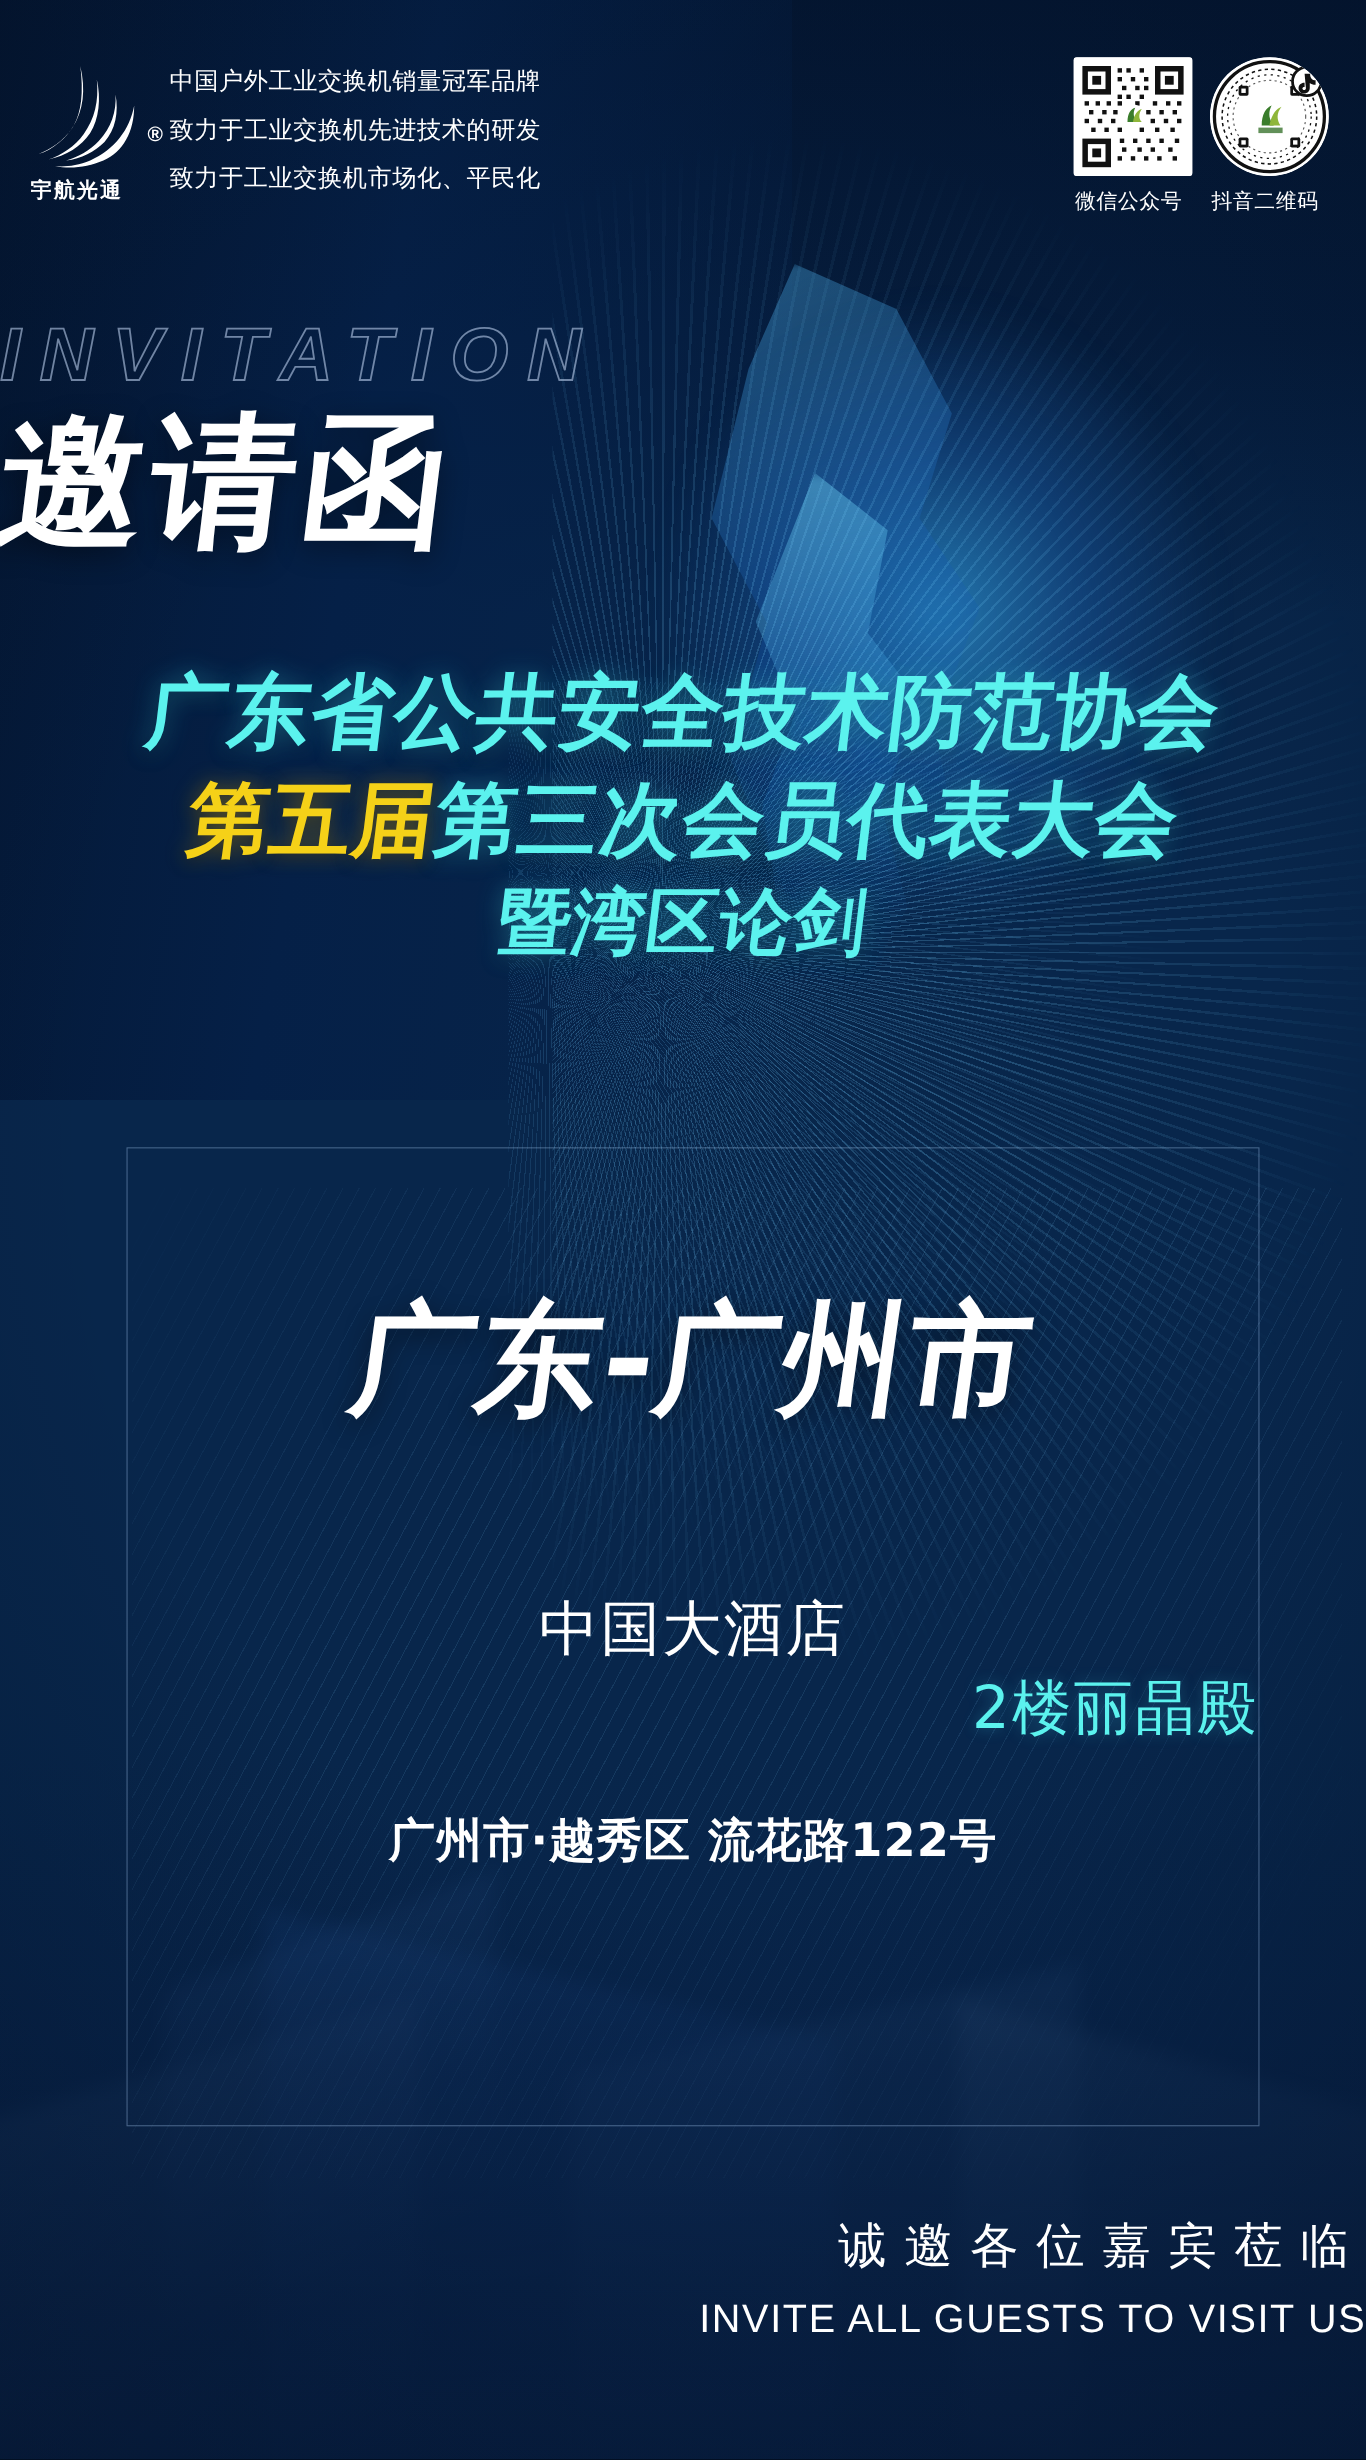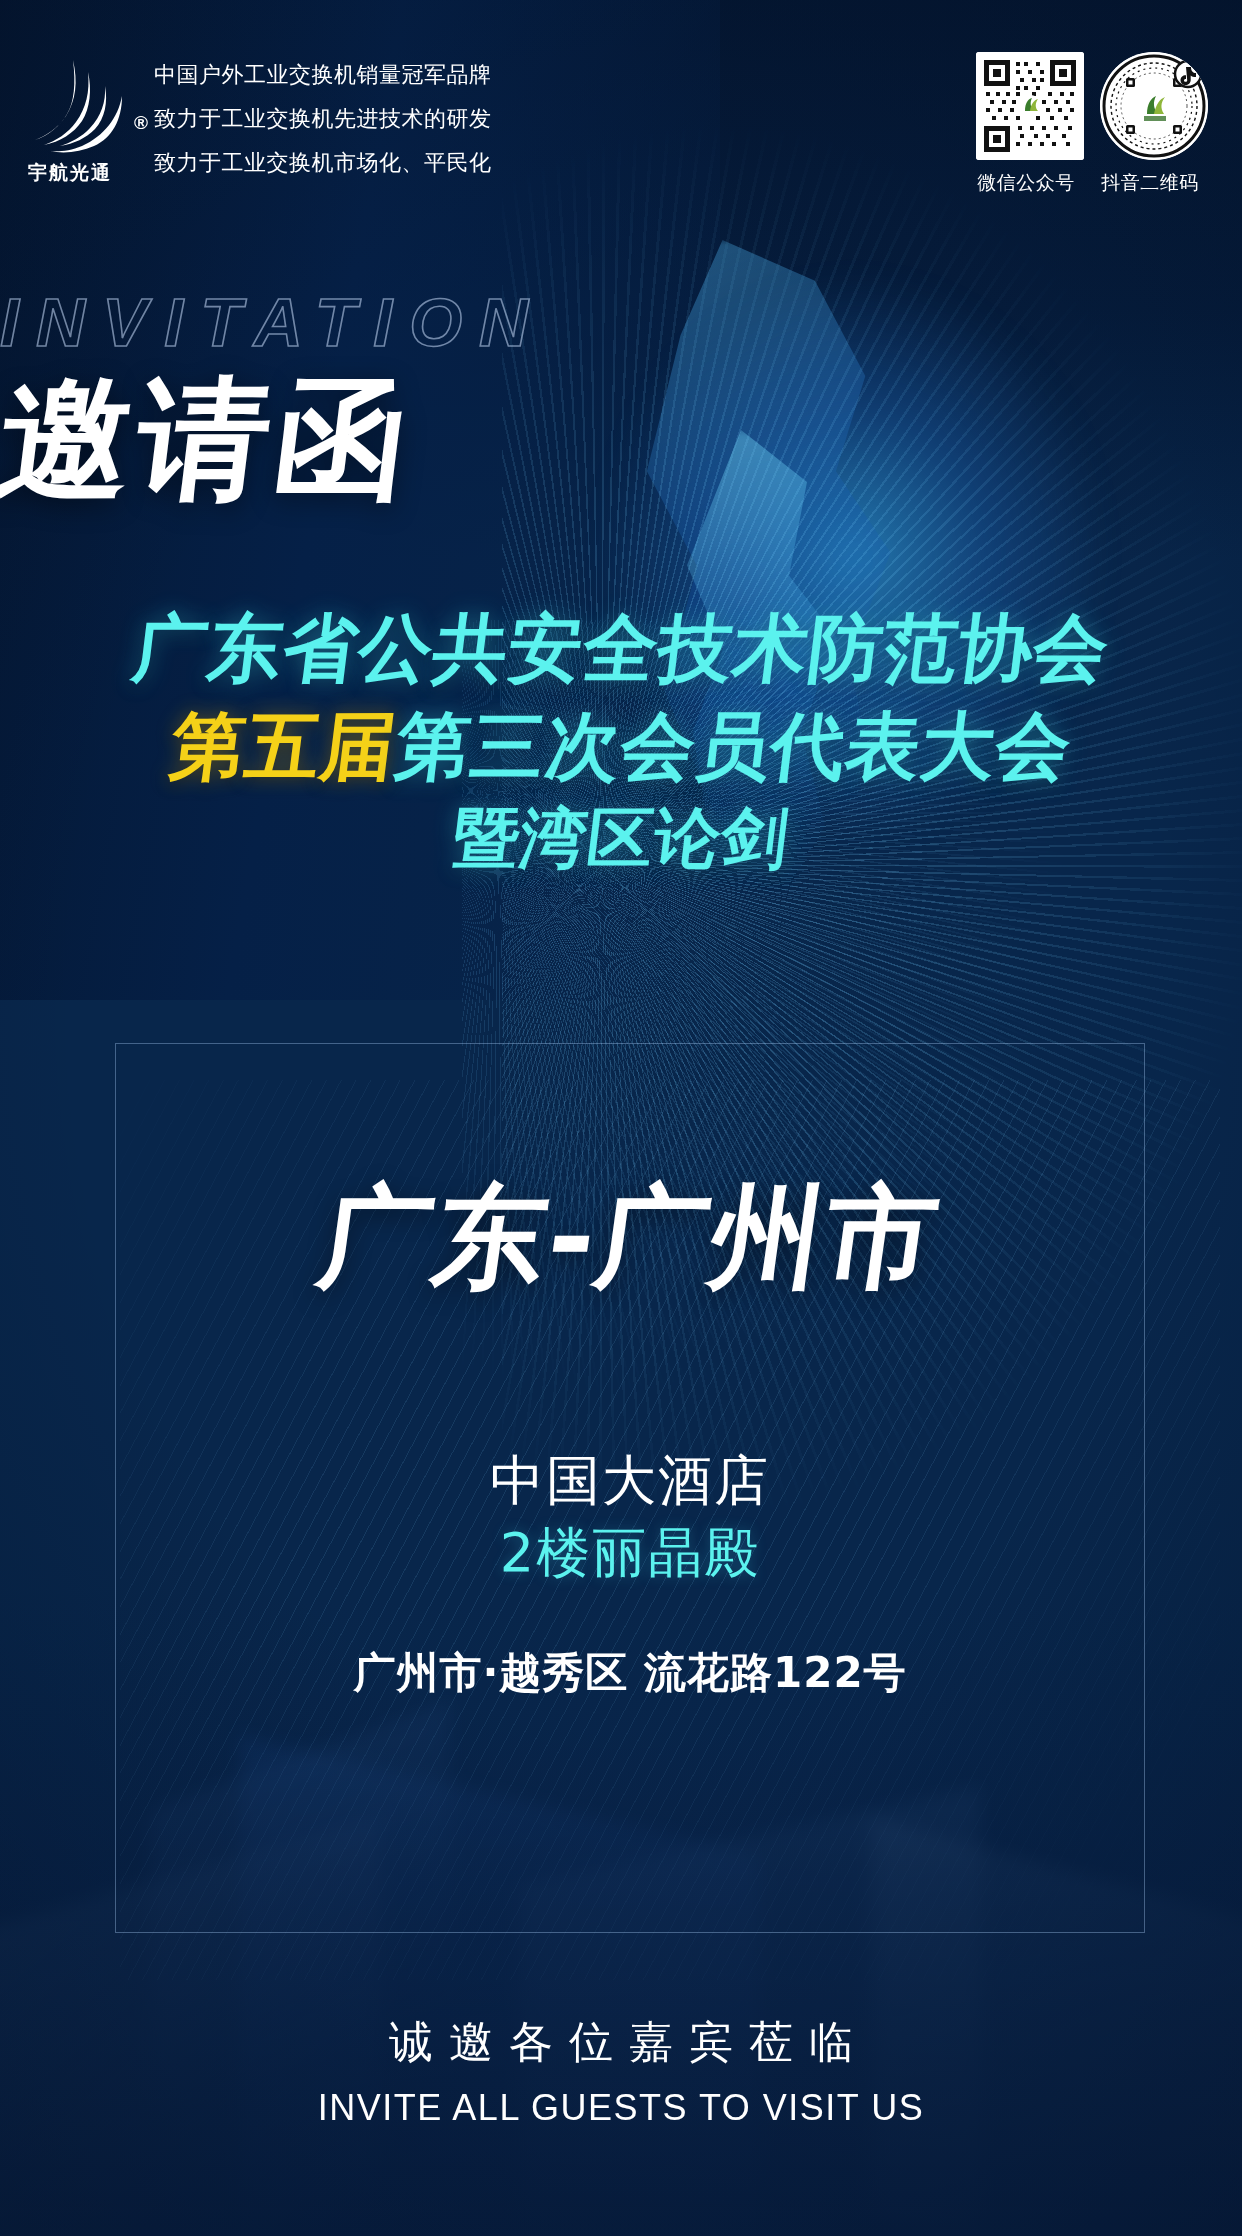--- a/index.html
+++ b/index.html
@@ -193,29 +193,30 @@
   .venue{
     position:absolute; left:0; top:410px; width:100%;
     font-size:54px; color:#fff; letter-spacing:2px;
     font-family:"DejaVu Sans",sans-serif; line-height:1;
   }
   .hall{
     position:absolute; left:0; top:482px; width:100%;
     font-size:54px; color:#5BF2EE; letter-spacing:2px;
     font-family:"DejaVu Sans",sans-serif; line-height:1;
     text-shadow:0 0 14px rgba(60,210,240,.30);
+    text-align:right;
   }
   .address{
     position:absolute; left:0; top:608px; width:100%;
     font-size:42px; color:#fff; font-weight:bold; letter-spacing:1px;
     font-family:"DejaVu Sans",sans-serif; line-height:1;
   }
 
   
-  .footer{ position:absolute; left:0; top:2020px; width:100%; text-align:center; z-index:20; }
+  .footer{ position:absolute; left:0; top:2020px; width:100%; text-align:right; z-index:20; }
   .footer-cn{
     font-size:44px; color:#fff; letter-spacing:16px; line-height:1;
     font-family:"DejaVu Sans",sans-serif; padding-left:16px;
   }
   .footer-en{
     margin-top:26px;
     font-size:36px; color:#fff; letter-spacing:1.5px; line-height:1;
     font-family:"Liberation Sans",sans-serif;
   }
 </style>

